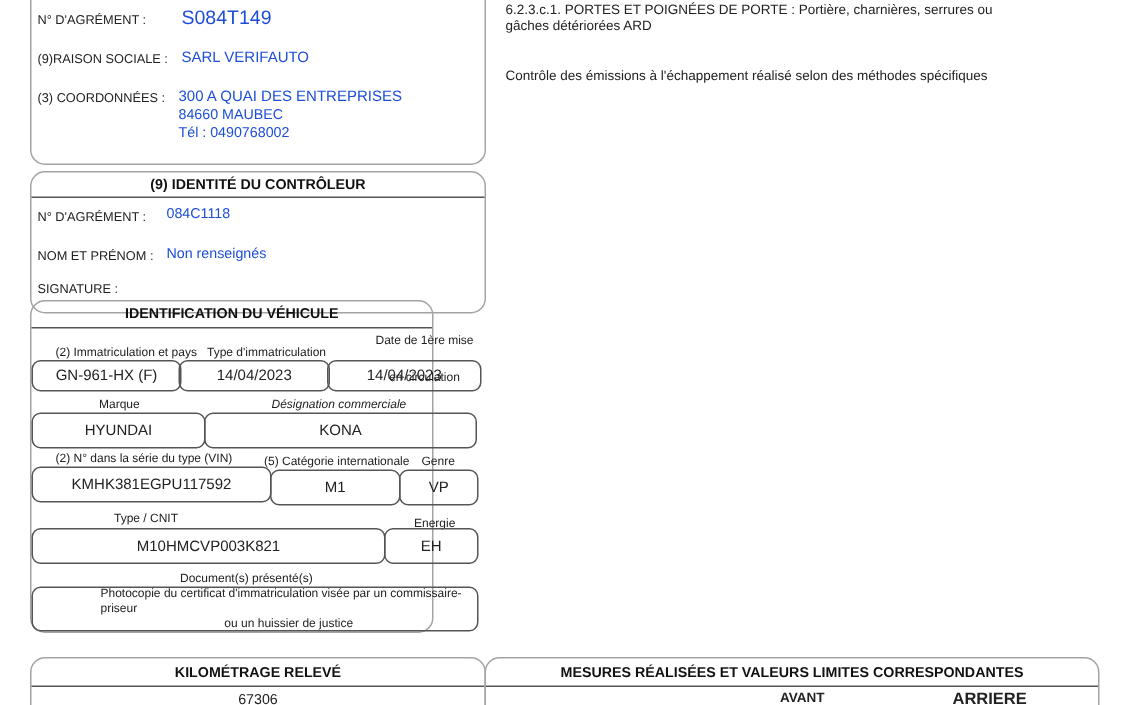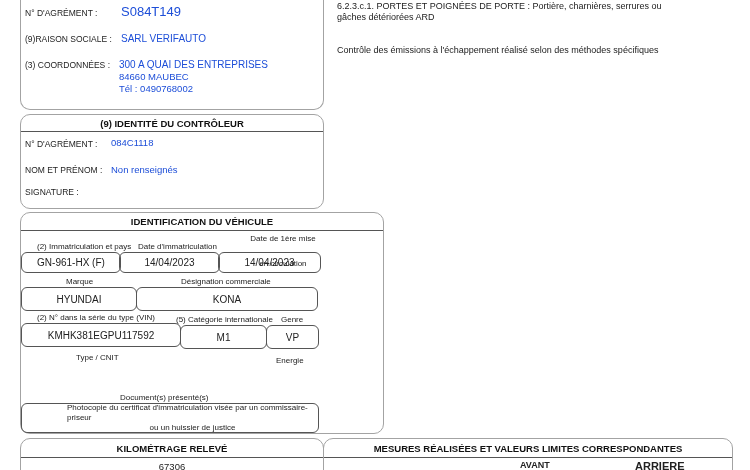--- a/index.html
+++ b/index.html
@@ -36,47 +36,49 @@
 <div class="panel" style="left:20px; top:114px; width:304px; height:95px;">
   <div class="hdr" style="top:3px;">(9) IDENTITÉ DU CONTRÔLEUR</div>
   <div class="hline" style="top:16px;"></div>
   <span class="lbl" style="left:4px; top:24px;">N° D'AGRÉMENT :</span>
   <span class="val" style="left:90px; top:22px; font-size:9.5px;">084C1118</span>
   <span class="lbl" style="left:4px; top:50px;">NOM ET PRÉNOM :</span>
   <span class="val" style="left:90px; top:49px; font-size:9.5px;">Non renseignés</span>
   <span class="lbl" style="left:4px; top:72px;">SIGNATURE :</span>
 </div>
 
-<div class="panel" style="left:20px; top:212px; width:364px; height:222px;">
+<div class="panel" style="left:20px; top:200px; width:269px; height:222px;">
   <div class="hdr" style="top:3px;">IDENTIFICATION DU VÉHICULE</div>
   <div class="hline" style="top:17px;"></div>
 
   <span class="cap" style="left:16px; top:29px;">(2) Immatriculation et pays</span>
-  <span class="cap" style="left:117px; top:29px;">Date d'immatriculation</span>
+  <span class="cap" style="left:117px; top:29px;">Type d'immatriculation</span>
   <span class="cap" style="left:227px; top:21px; width:70px;">Date de 1ère mise</span>
   <span class="cap" style="left:227px; top:29px; width:70px;margin-top:17px;">en circulation</span>
 
   <div class="field" style="left:0px; top:39px; width:100px; height:21px;">GN-961-HX  (F)</div>
   <div class="field" style="left:98px; top:39px; width:101px; height:21px;">14/04/2023</div>
   <div class="field" style="left:197px; top:39px; width:103px; height:21px;">14/04/2023</div>
 
   <span class="cap" style="left:45px; top:64px;">Marque</span>
-  <span class="cap" style="left:160px; top:64px;">Désignation commerciale</span>
+  <span class="cap" style="left:160px; top:64px;font-style:italic;">Désignation commerciale</span>
   <div class="field" style="left:115px; top:74px; width:182px; height:24px;">KONA</div>
   <div class="field" style="left:0px; top:74px; width:116px; height:24px;">HYUNDAI</div>
 
   <span class="cap" style="left:16px; top:100px;">(2) N° dans la série du type (VIN)</span>
   <span class="cap" style="left:155px; top:102px;">(5) Catégorie internationale</span>
   <span class="cap" style="left:260px; top:102px;">Genre</span>
   <div class="field" style="left:0px; top:110px; width:160px; height:24px;">KMHK381EGPU117592</div>
   <div class="field" style="left:159px; top:112px; width:87px; height:24px;">M1</div>
   <div class="field" style="left:245px; top:112px; width:53px; height:24px;">VP</div>
 
   <span class="cap" style="left:55px; top:140px;">Type / CNIT</span>
   <span class="cap" style="left:255px; top:143px;">Energie</span>
+  <div class="field" style="left:0px; top:151px; width:236px; height:24px;">M10HMCVP003K821</div>
+  <div class="field" style="left:235px; top:151px; width:63px; height:24px;">EH</div>
 
   <span class="cap" style="left:99px; top:180px;">Document(s) présenté(s)</span>
   <div class="field" style="left:0px; top:190px; width:298px; height:30px; flex-direction:column; font-size:8px; line-height:10px;padding-left:45px;">
     <span>Photocopie du certificat d'immatriculation visée par un commissaire-priseur</span>
     <span>ou un huissier de justice</span>
   </div>
 </div>
 
 <div class="panel" style="left:20px; top:438px; width:304px; height:50px;">
   <div class="hdr" style="top:4px;">KILOMÉTRAGE RELEVÉ</div>

